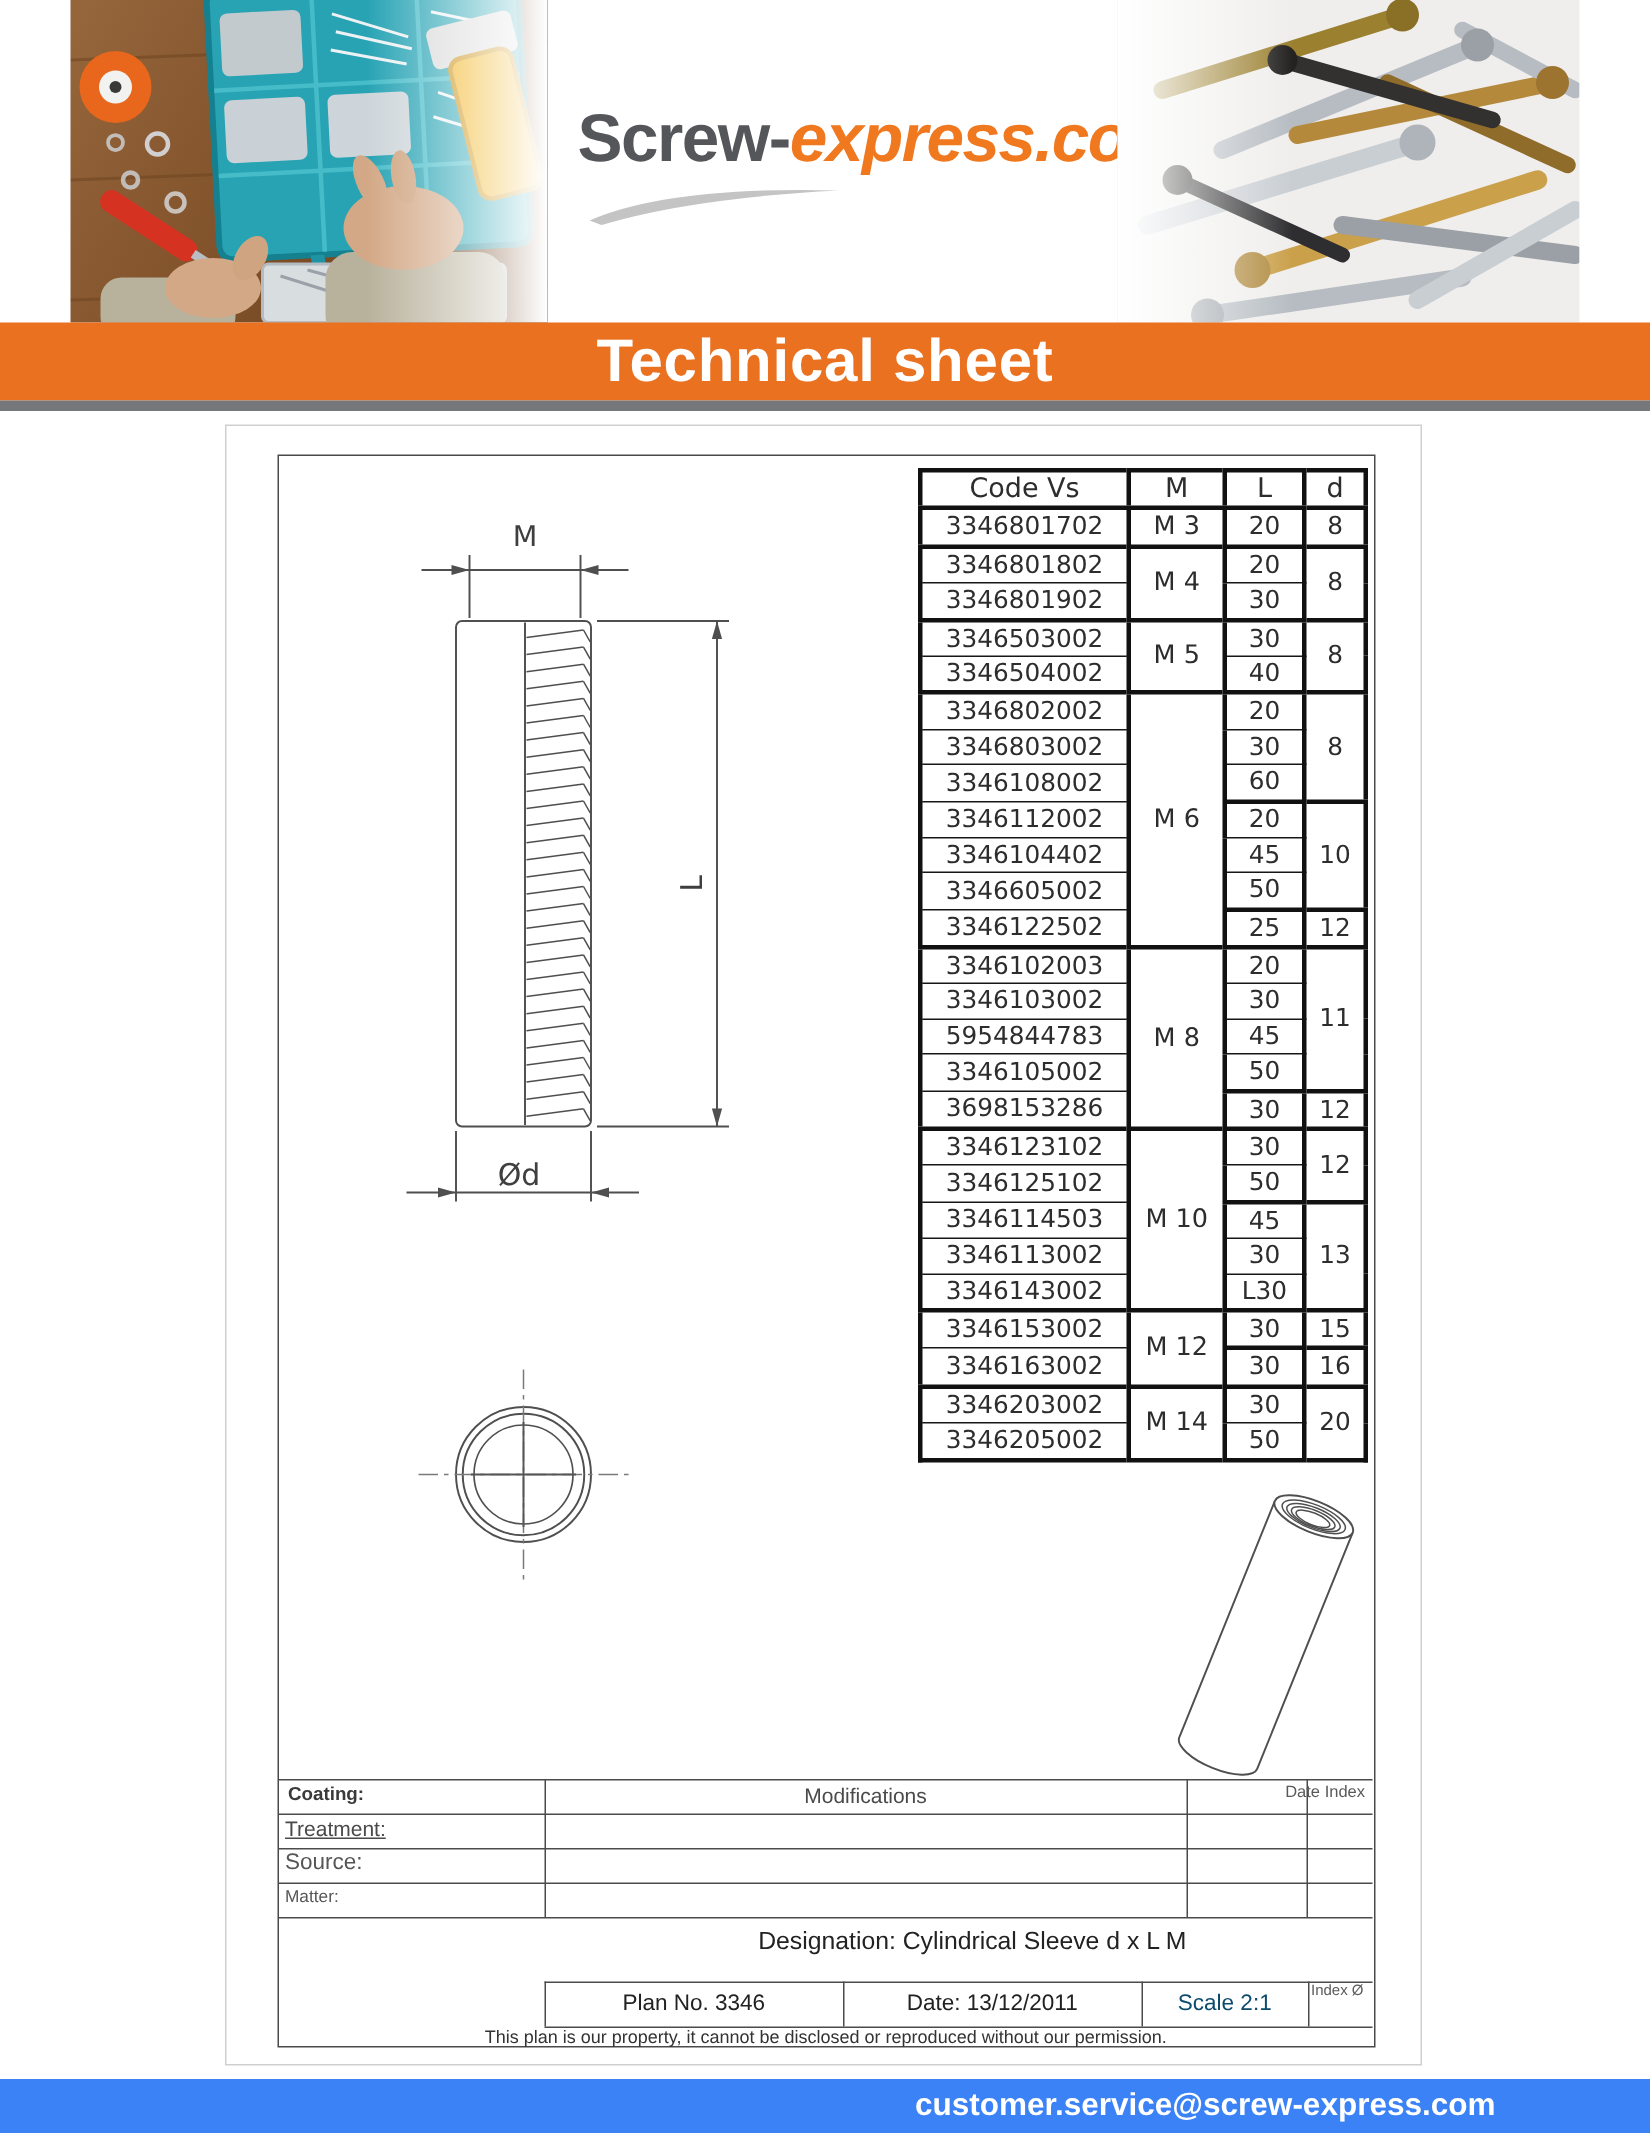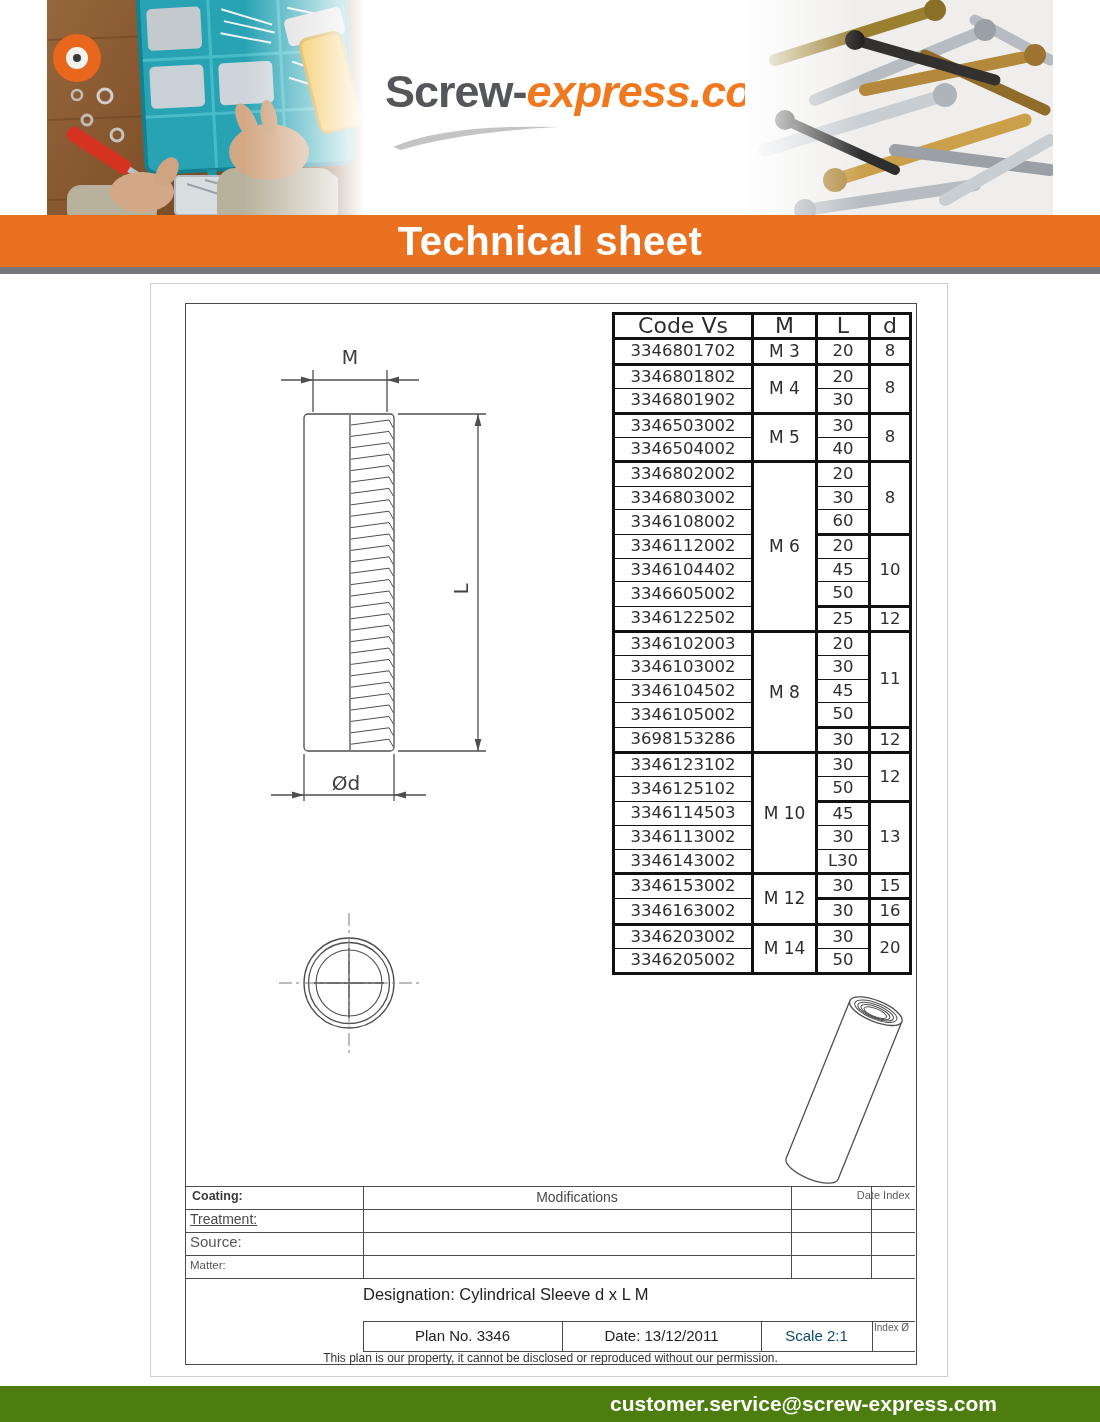--- a/index.html
+++ b/index.html
@@ -34,45 +34,45 @@
 
   
   .drawing-svg{position:absolute;left:0;top:0;}
 
   
   .spec{position:absolute;left:426px;top:8px;width:291px;border-collapse:collapse;
         table-layout:fixed;background:#fff;font-family:"DejaVu Sans",sans-serif;color:#2d2d2d;
         border:3px solid #111;}
   .spec th,.spec td{border:1.5px solid #161616;text-align:center;vertical-align:middle;
         padding:0;height:22.4px;font-size:16.5px;line-height:1;font-weight:400;overflow:hidden;}
-  .spec th{font-size:22px;border-bottom:3px solid #111;}
+  .spec th{font-size:18px;border-bottom:3px solid #111;}
   .spec .w-code{width:136px;} .spec .w-m{width:61px;} .spec .w-l{width:50px;} .spec .w-d{width:38px;}
   .spec .h-m,.spec .h-l,.spec .h-d,.spec .c-m,.spec .c-l,.spec .c-d{border-left:3px solid #111;}
   .spec tr.g td{border-top:3px solid #111;}
   .spec td.g{border-top:3px solid #111;}
   .spec .c-m{font-size:17px;}
 
   
   .tb-line{position:absolute;background:#4b4b4b;}
   .tb-text{position:absolute;color:#3a3a3a;white-space:nowrap;}
   .lbl-coating{left:6px;top:885px;font-size:12.5px;font-weight:600;}
   .lbl-treatment{left:4px;top:907px;font-size:14px;color:#4a4a4a;text-decoration:underline;}
   .lbl-source{left:4px;top:929px;font-size:15px;color:#565656;}
   .lbl-matter{left:4px;top:955px;font-size:11.5px;color:#565656;}
   .lbl-mods{left:177px;top:885px;width:428px;text-align:center;font-size:14px;color:#4a4a4a;}
   .lbl-dateindex{right:6px;top:885px;font-size:11px;color:#5a5a5a;}
-  .lbl-designation{left:177px;top:981px;width:428px;text-align:left;font-size:16.5px;color:#222;}
+  .lbl-designation{left:177px;top:981px;width:428px;text-align:right;font-size:16.5px;color:#222;}
   .cell-plan{left:177px;top:1017px;width:199px;line-height:30px;text-align:center;font-size:15px;font-weight:500;color:#222;}
   .cell-date{left:376px;top:1017px;width:199px;line-height:30px;text-align:center;font-size:15px;font-weight:500;color:#222;}
   .cell-scale{left:575px;top:1017px;width:111px;line-height:30px;text-align:center;font-size:15px;font-weight:500;color:#0c4a6e;}
   .cell-indexo{left:688px;top:1018px;width:40px;font-size:10px;color:#5a5a5a;}
   .lbl-disclaimer{left:0;top:1047px;width:729px;text-align:center;font-size:12px;color:#333;}
 
   
-  .footer{position:absolute;left:0;top:1386px;width:1100px;height:36px;background:#4d7c0f;}
+  .footer{position:absolute;left:0;top:1386px;width:1100px;height:36px;background:#3b82f6;}
   .footer span{position:absolute;right:103px;line-height:36px;font-size:21px;font-weight:bold;color:#fff;}
 </style>
 </head>
 <body>
 
 <div class="page">
 
   <div class="header">
 
     <div class="photo photo-left">
@@ -365,21 +365,21 @@
             <td class="c-code">3346102003</td>
             <td class="c-m" rowspan="5">M 8</td>
             <td class="c-l">20</td>
             <td class="c-d" rowspan="4">11</td>
           </tr>
           <tr>
             <td class="c-code">3346103002</td>
             <td class="c-l">30</td>
           </tr>
           <tr>
-            <td class="c-code">3346104502</td>
+            <td class="c-code">5954844783</td>
             <td class="c-l">45</td>
           </tr>
           <tr>
             <td class="c-code">3346105002</td>
             <td class="c-l">50</td>
           </tr>
           <tr>
             <td class="c-code">3698153286</td>
             <td class="c-l g">30</td>
             <td class="c-d g" rowspan="1">12</td>

